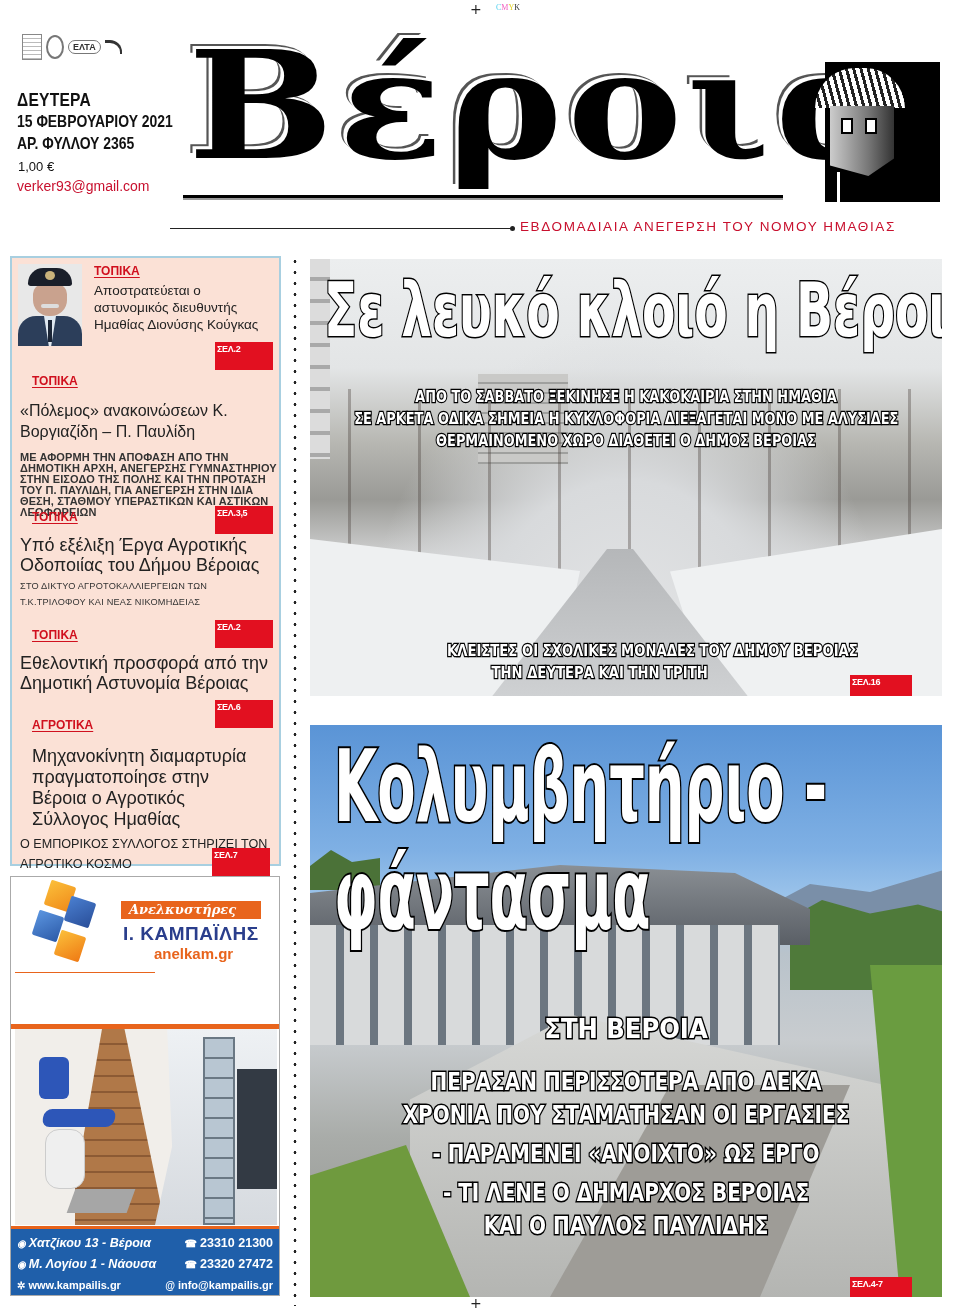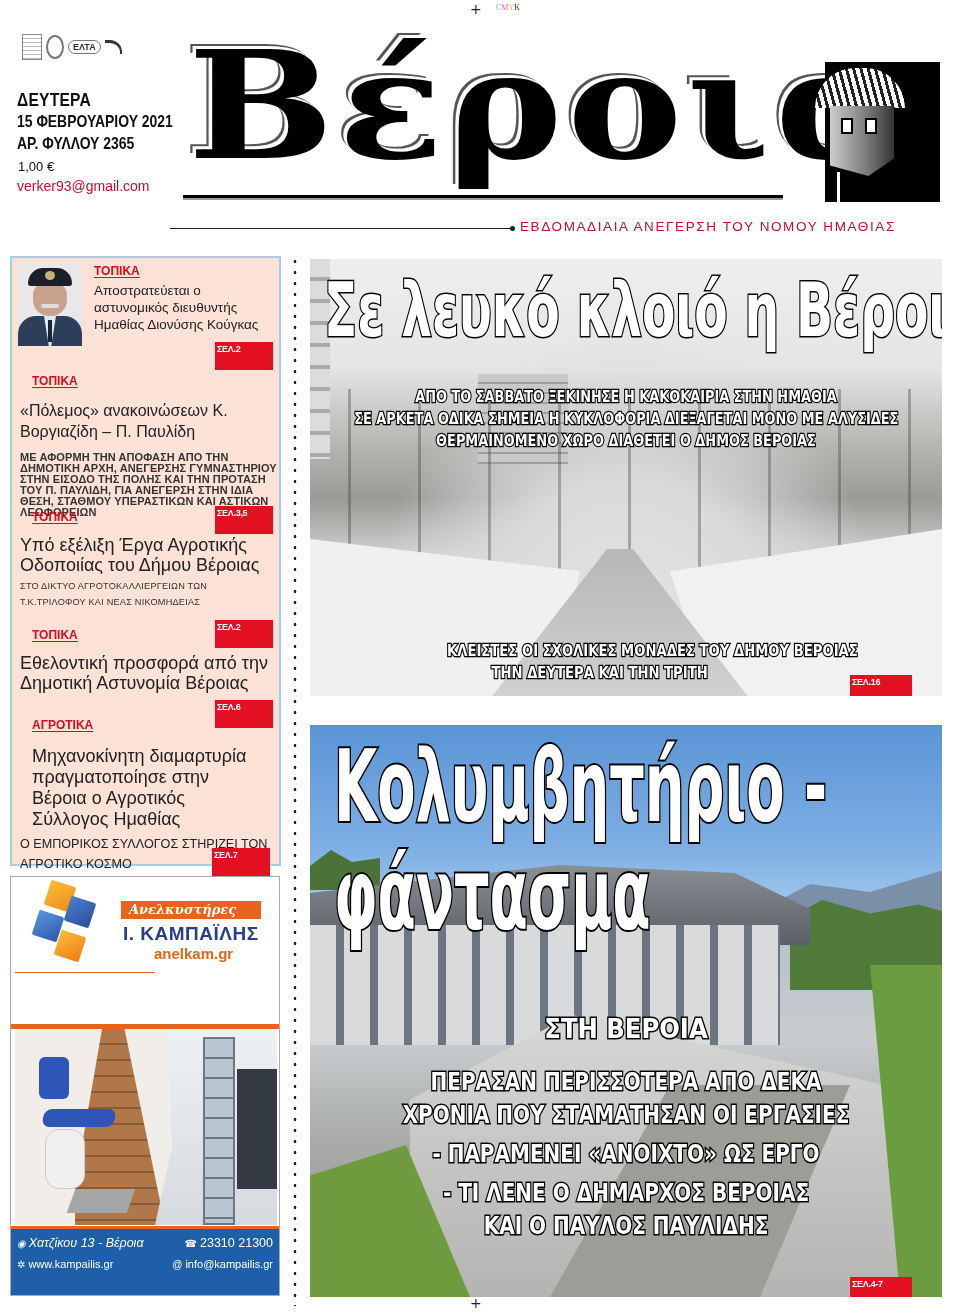--- a/index.html
+++ b/index.html
@@ -80,21 +80,21 @@
   .ad-photo { position: absolute; left: 4px; top: 152px; width: 262px; height: 196px; background: #f1eeea; overflow: hidden; }
   .stairs { position: absolute; left: 60px; top: 0; width: 90px; height: 196px; background: repeating-linear-gradient(180deg, #b07848 0 14px, #8c5a34 14px 16px); clip-path: polygon(30% 0, 55% 0, 100% 100%, 0 100%, 0 80%); }
   .chair-back { position: absolute; left: 24px; top: 28px; width: 30px; height: 42px; background: #2d56b8; border-radius: 6px; }
   .chair-seat { position: absolute; left: 28px; top: 80px; width: 72px; height: 18px; background: #2d56b8; border-radius: 8px; transform: skewX(-10deg); }
   .chair-base { position: absolute; left: 30px; top: 100px; width: 40px; height: 60px; background: #efefef; border-radius: 14px; border: 1px solid #ccc; }
   .chair-foot { position: absolute; left: 56px; top: 160px; width: 60px; height: 24px; background: #a6a6a6; transform: skewX(-20deg); }
   .lift-bg { position: absolute; left: 140px; top: 0; width: 122px; height: 196px; background: linear-gradient(180deg, #eef1f4, #d6dadf); clip-path: polygon(10% 0, 100% 0, 100% 100%, 0 100%, 14% 60%); }
   .lift-tower { position: absolute; left: 188px; top: 8px; width: 32px; height: 188px; background: repeating-linear-gradient(180deg, #b8c6d2 0 18px, #6a7884 18px 20px); border: 2px solid #6a7884; }
   .lift-bridge { position: absolute; left: 222px; top: 40px; width: 40px; height: 120px; background: #333a44; }
   .ad-contact { position: absolute; left: 0; top: 349px; width: 100%; height: 70px; background: #1f5faa; border-top: 3px solid #e8641c; color: #fff; padding: 4px 6px; }
-  .ad-contact .row { display: flex; justify-content: space-between; font-weight: normal; font-size: 12.5px; line-height: 21px; white-space: nowrap; }
+  .ad-contact .row { display: flex; justify-content: space-between; font-weight: bold; font-size: 12.5px; line-height: 21px; white-space: nowrap; }
   .ad-contact .row .it { font-style: italic; }
   .ad-contact .row.small { font-size: 11px; }
   .ico { display: inline-block; font-size: 10px; margin-right: 3px; }
 
   
   .story1 { position: absolute; left: 310px; top: 259px; width: 632px; height: 437px; overflow: hidden;
      background:
        radial-gradient(ellipse at 50% 100%, #e6e7e8 0%, #d8dadc 35%, transparent 60%),
        linear-gradient(180deg, #eceeef 0%, #e3e5e6 25%, #b7b7b2 42%, #9a9a96 55%, #d9dadb 70%, #e9eaeb 100%); }
   .snow-road { position: absolute; left: 180px; top: 290px; width: 260px; height: 150px; background: linear-gradient(180deg, #b5b7b9, #cfd1d3); clip-path: polygon(45% 0, 55% 0, 100% 100%, 0 100%); }
@@ -241,20 +241,24 @@
     <div class="chair-foot"></div>
     <div class="lift-bg"></div>
     <div class="lift-tower"></div>
     <div class="lift-bridge"></div>
   </div>
   <div class="ad-contact">
     <div class="row">
       <span class="it"><span class="ico">◉</span><span>Χατζίκου 13 - Βέροια</span></span>
       <span><span class="ico">☎</span><span>23310 21300</span></span>
     </div>
+    <div class="row">
+      <span class="it"><span class="ico">◉</span><span>Μ. Λογίου 1 - Νάουσα</span></span>
+      <span><span class="ico">☎</span><span>23320 27472</span></span>
+    </div>
     <div class="row small">
       <span><span class="ico">✲</span><span>www.kampailis.gr</span></span>
       <span><span class="ico">@</span><span>info@kampailis.gr</span></span>
     </div>
   </div>
 </div>
 
 <div class="story1">
   <div class="bldg2"></div>
   <div class="bldg"></div>

